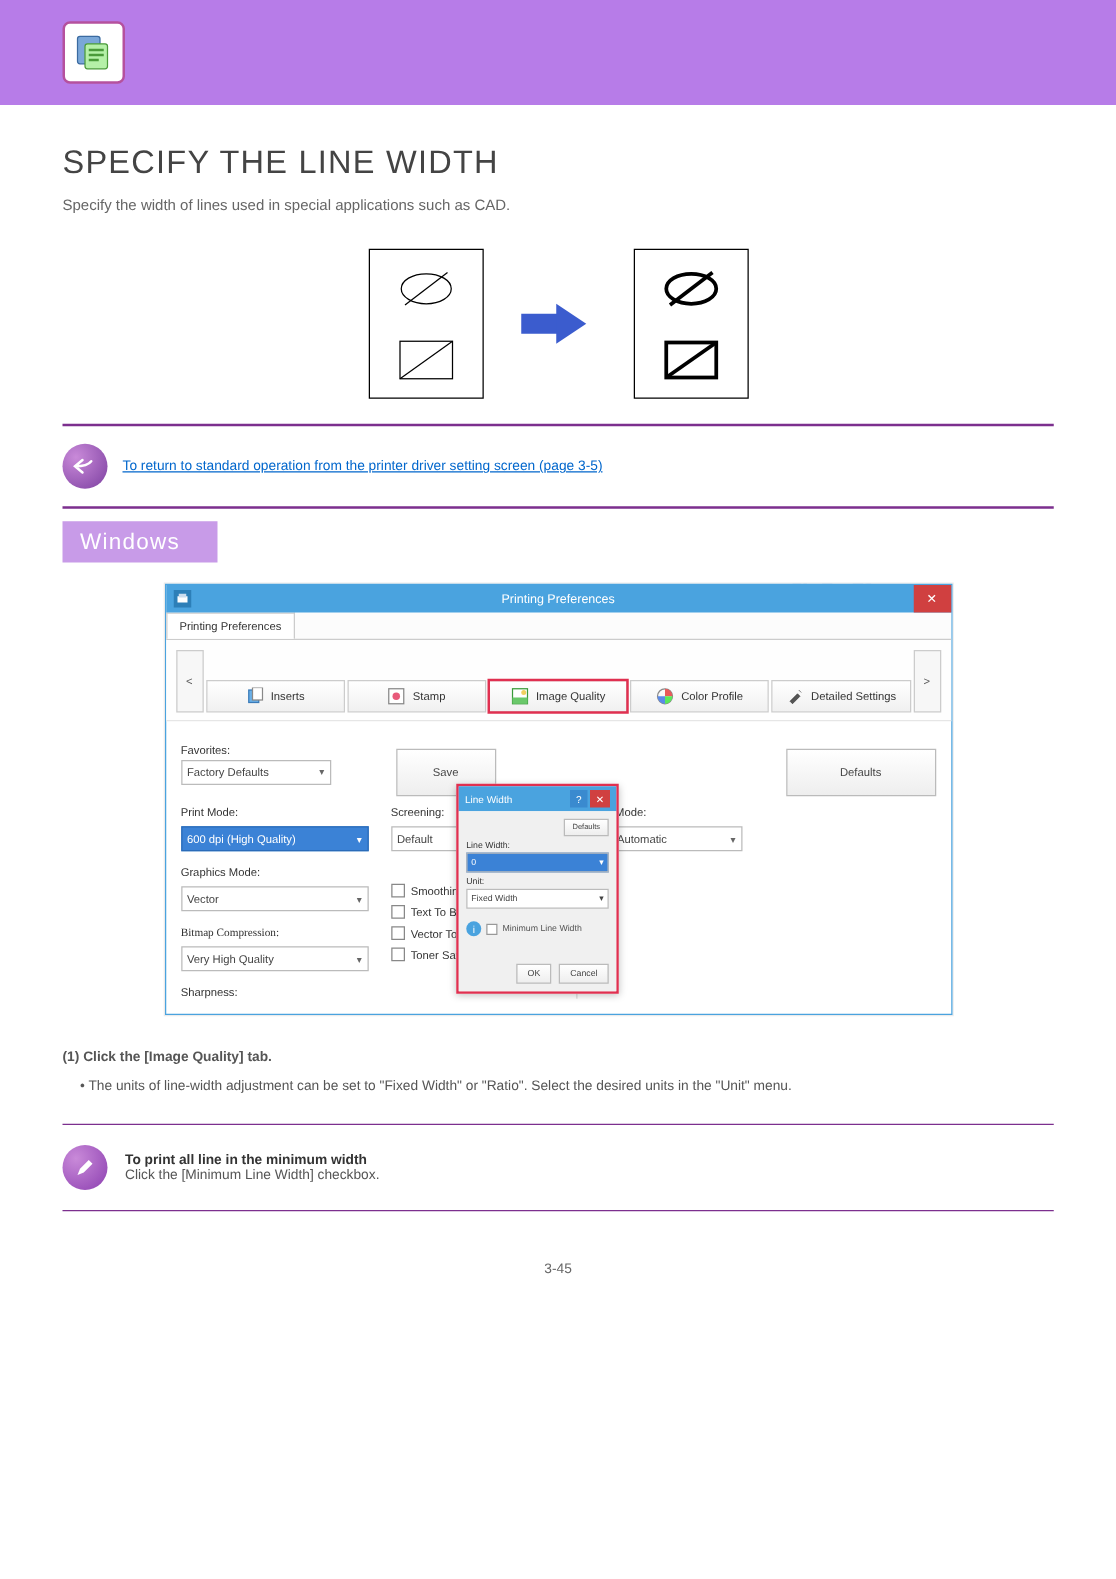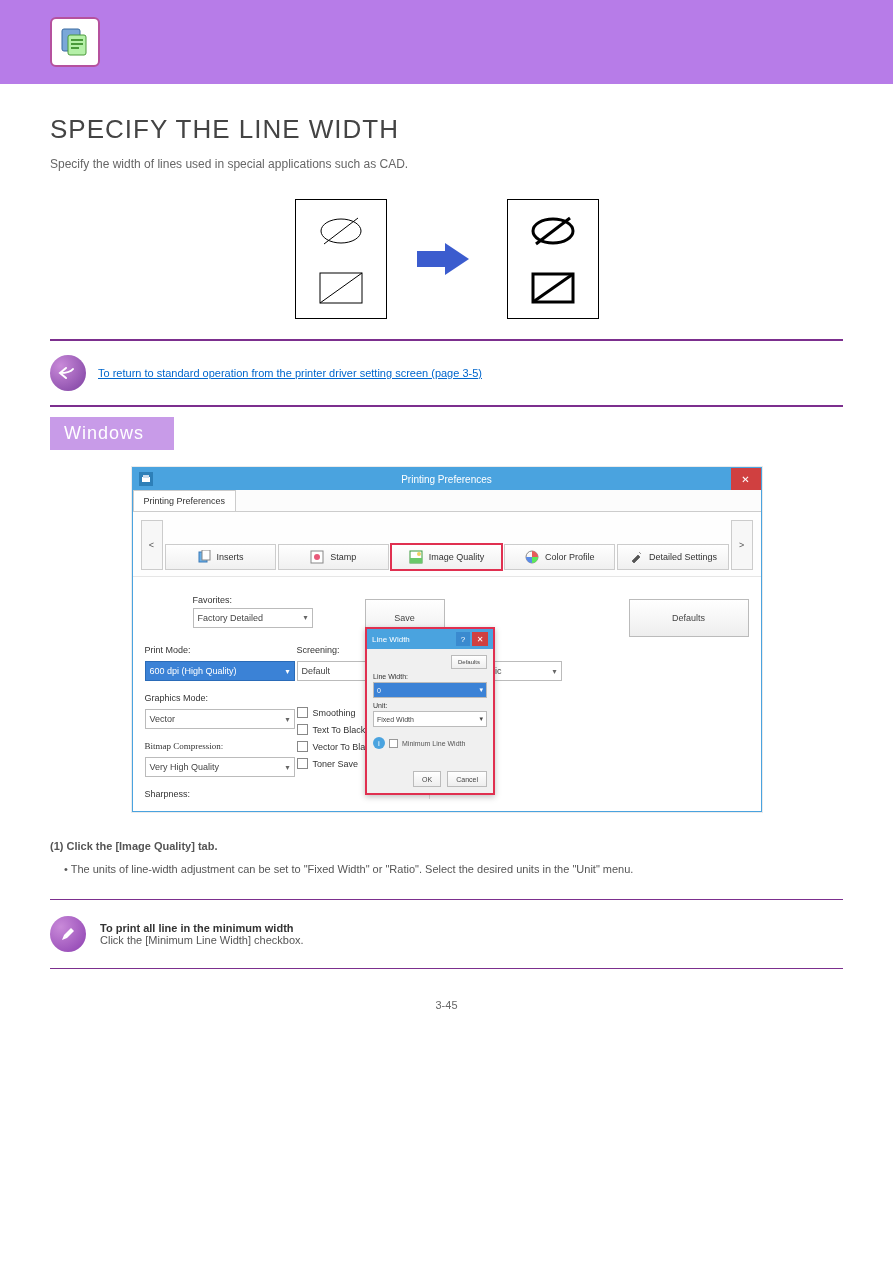--- a/index.html
+++ b/index.html
@@ -37,31 +37,31 @@
 
   .tab-head { display: flex; border-bottom: 1px solid #ccc; background: #fcfcfc; }
   .tab-head .tab-a { padding: 5px 10px; font-size: 9px; border: 1px solid #ccc; border-bottom: none; background: #fff; color: #333; }
 
   .main-tabs { display: flex; align-items: stretch; padding: 8px 8px 6px; gap: 2px; background: #fefefe; border-bottom: 1px solid #e6e6e6; }
   .navbtn { width: 22px; border: 1px solid #ccc; background: #f7f7f7; display: flex; align-items: center; justify-content: center; font-size: 9px; color: #555; }
   .mtab { flex: 1; border: 1px solid #ccc; background: linear-gradient(#fff,#f0f0f0); display: flex; align-items: center; justify-content: center; gap: 6px; padding: 5px 2px; font-size: 9px; color: #333; margin-top: 24px; }
   .mtab.highlight { outline: 2px solid #e03050; outline-offset: -1px; }
   .micon { width: 14px; height: 14px; display: inline-block; }
 
-  .body-row { display: flex; padding: 8px 12px 4px; gap: 12px; align-items: center; margin-left: 48px; }
+  .body-row { display: flex; padding: 8px 12px 4px; gap: 12px; align-items: center; }
   .lbl { font-size: 9px; color: #333; }
   .sel { height: 20px; border: 1px solid #bbb; background: #fff; font-size: 9px; padding: 2px 4px; display: flex; align-items: center; justify-content: space-between; }
   .sel-blue { background: #3b82d6; color: #fff; border: 1px solid #2a6bb8; }
   .sel .caret { font-size: 8px; color: #666; }
   .sel-blue .caret { color: #fff; }
   .btn { height: 38px; border: 1px solid #bbb; background: linear-gradient(#fff,#eee); font-size: 9px; display: flex; align-items: center; justify-content: center; padding: 0 10px; }
   .btn.wide { width: 120px; }
   .btn.highlight2 { outline: 2px solid #e03050; outline-offset: -1px; }
 
-  .cols { display: flex; padding: 4px 12px 12px; gap: 2px; position: relative; }
+  .cols { display: flex; padding: 4px 12px 12px; gap: 18px; position: relative; }
   .col { display: flex; flex-direction: column; gap: 6px; }
   .col1 { width: 150px; }
   .col2 { width: 130px; }
   .col3 { flex: 1; }
   .col4 { width: 130px; display: flex; flex-direction: column; gap: 10px; align-items: stretch; }
 
   .chk { display: flex; align-items: center; gap: 5px; font-size: 9px; color: #333; }
   .chk .box { width: 11px; height: 11px; border: 1px solid #888; background: #fff; }
 
   .popup { position: absolute; left: 315px; top: 160px; width: 130px; border: 2px solid #e03050; background: #fff; z-index: 5; box-shadow: 0 2px 6px rgba(0,0,0,0.25); }
@@ -78,21 +78,21 @@
   .popup-body .pbtn { height: 16px; border: 1px solid #bbb; background: linear-gradient(#fff,#eee); font-size: 7px; padding: 0 8px; display: flex; align-items: center; }
   .popup-body .btns-top { display:flex; justify-content:flex-end; }
   .popup-body .pbtn-sm { height:14px; font-size:6px; padding:0 6px; border:1px solid #bbb; background:linear-gradient(#fff,#eee); display:flex; align-items:center; }
 
   .wm { position: absolute; left: 0; right: 0; top: 0; bottom: 0; pointer-events: none; display: flex; align-items: center; justify-content: center; overflow: hidden; }
   .wm span { font-size: 88px; color: rgba(90,150,220,0.35); transform: rotate(-40deg); font-style: italic; font-family: Georgia, serif; white-space: nowrap; }
 
   .below-steps { font-size: 11px; color: #555; margin-top: 20px; line-height: 1.7; }
   .below-steps .step { margin-bottom: 4px; }
 
-  .page-no { text-align: center; font-size: 11px; color: #666; margin-top: 30px; }
+  .page-no { text-align: center; font-size: 11px; color: #666; margin-top: 40px; }
 </style>
 </head>
 <body>
 
 <div class="top-banner">
   <div class="banner-icon">
     <svg width="34" height="34" viewBox="0 0 34 34">
       <rect x="4" y="4" width="18" height="22" rx="2" fill="#7aa7d8" stroke="#3a6aa0" stroke-width="1"></rect>
       <rect x="10" y="10" width="18" height="20" rx="2" fill="#b5f0a8" stroke="#4a9a3a" stroke-width="1"></rect>
       <rect x="13" y="14" width="12" height="2" fill="#4a9a3a"></rect>
@@ -214,21 +214,21 @@
               </svg></span>
           <span>Detailed Settings</span>
         </div>
         <div class="navbtn">&gt;</div>
       </div>
 
       <div class="body-row">
         <div style="display:flex; flex-direction:column; gap:3px;">
           <span class="lbl">Favorites:</span>
           <div class="sel" style="width:120px;">
-            <span>Factory Detailed</span>
+            <span>Factory Defaults</span>
             <span class="caret">▾</span>
           </div>
         </div>
         <div class="btn" style="width:80px; margin-left:40px; margin-top:14px;">
           <span>Save</span>
         </div>
         <div style="flex:1"></div>
         <div class="btn wide" style="margin-top:14px;">
           <span>Defaults</span>
         </div>

